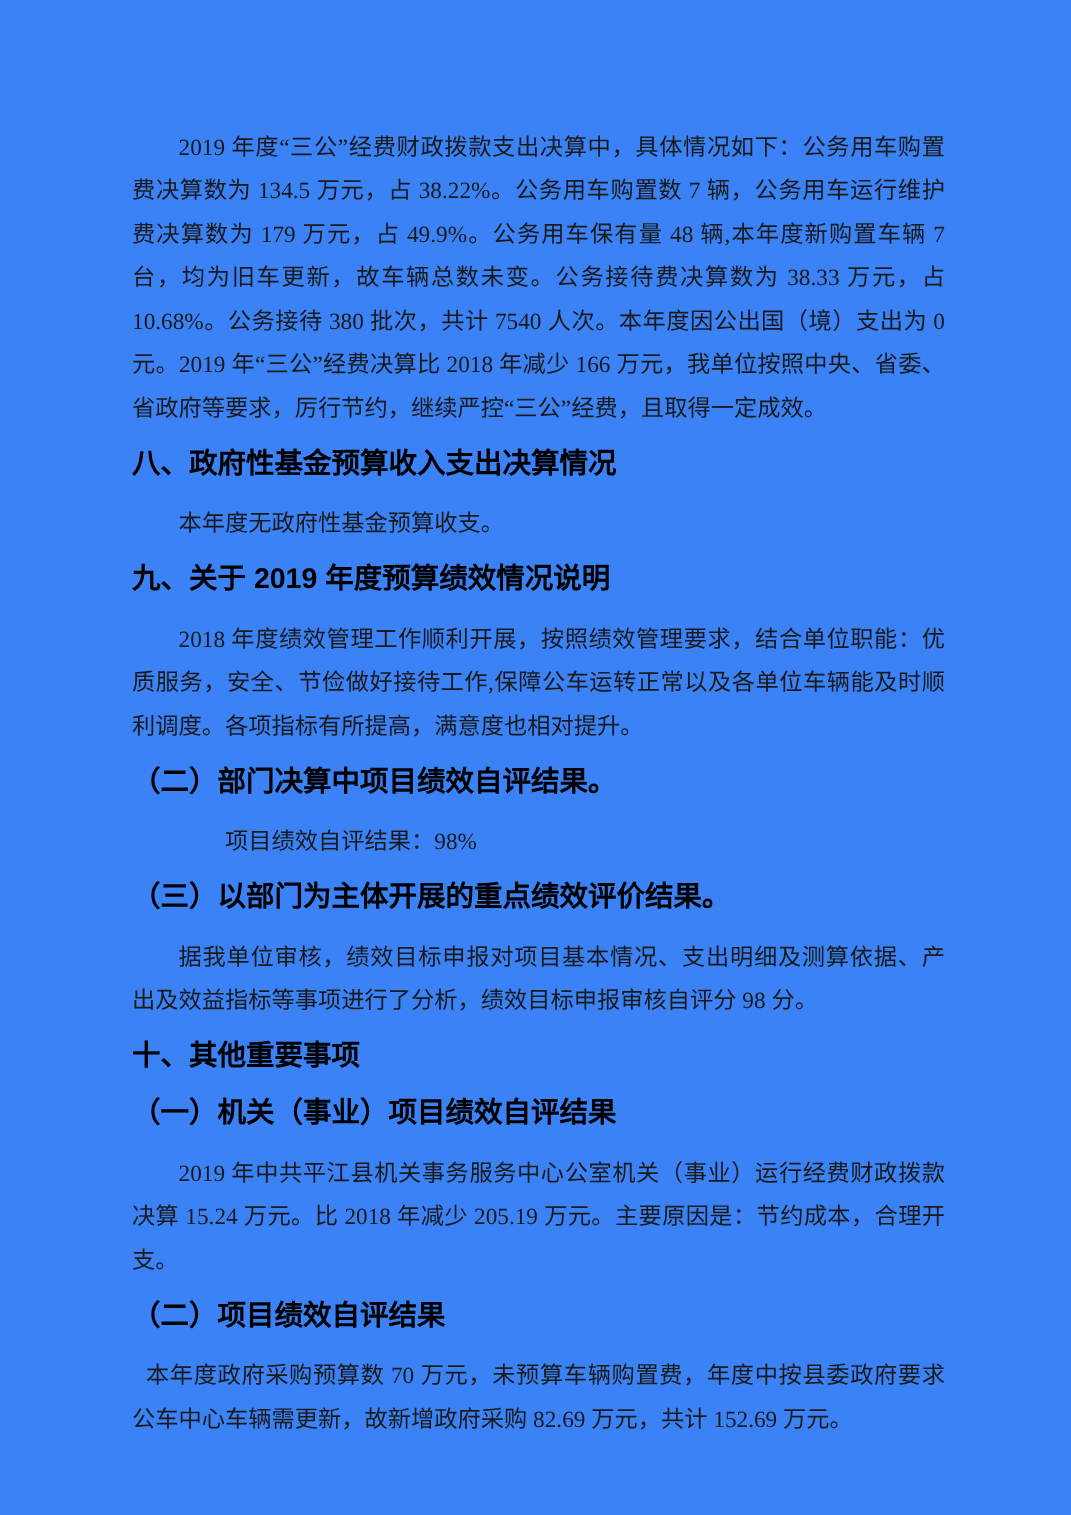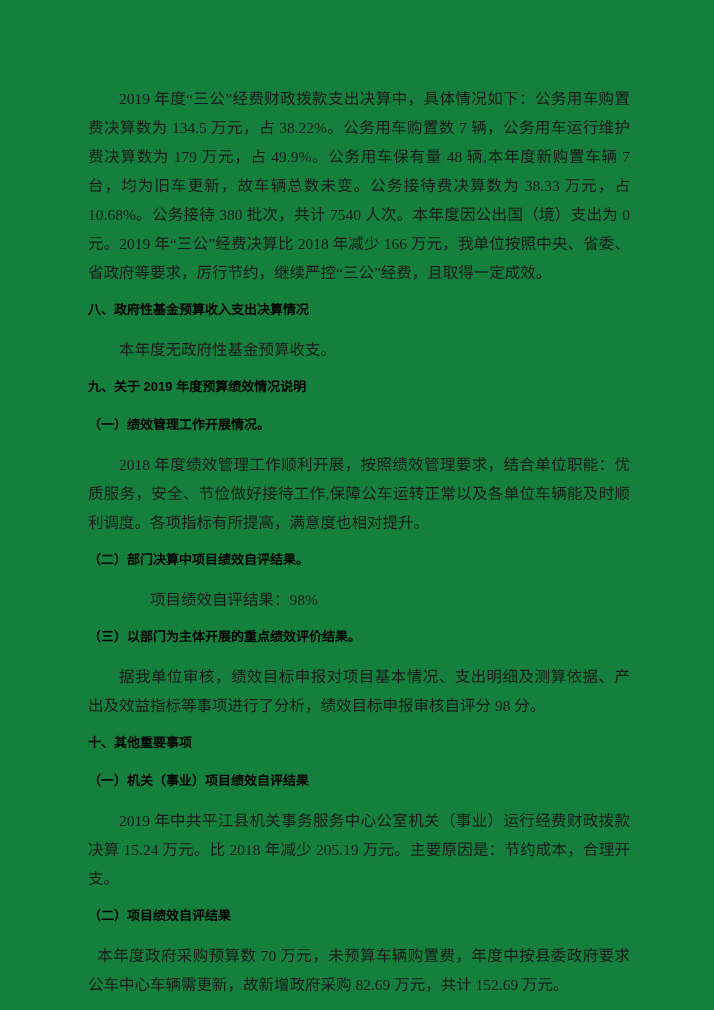--- a/index.html
+++ b/index.html
@@ -12,35 +12,35 @@
     height: 1010px;
     overflow: hidden;
     font-family: "Liberation Serif", "DejaVu Serif", serif;
     color: #1a1a1a;
   }
   .page {
     box-sizing: border-box;
     width: 714px;
     height: 1010px;
     padding: 84px 84px 20px 88px;
-    background: #15803d;
+    background: #3b82f6;
     overflow: hidden;
   }
   .para {
     margin: 0;
     font-size: 15.5px;
     line-height: 29px;
     text-align: justify;
     text-indent: 2em;
     color: #1a1a1a;
     font-family: "Liberation Serif", "DejaVu Serif", serif;
   }
   .heading-l1, .heading-l2 {
     margin: 10px 0 12px 0;
-    font-size: 13px;
+    font-size: 19px;
     line-height: 26px;
     font-weight: 700;
     color: #000000;
     font-family: "Liberation Sans", "DejaVu Sans", sans-serif;
   }
   .indent-4 { text-indent: 4em; }
   .indent-half { text-indent: 0.6em; }
 </style>
 </head>
 <body>
@@ -48,21 +48,20 @@
 <main class="page">
 
   <p class="para">2019 年度“三公”经费财政拨款支出决算中，具体情况如下：公务用车购置费决算数为 134.5 万元，占 38.22%。公务用车购置数 7 辆，公务用车运行维护费决算数为 179 万元，占 49.9%。公务用车保有量 48 辆,本年度新购置车辆 7 台，均为旧车更新，故车辆总数未变。公务接待费决算数为 38.33 万元，占 10.68%。公务接待 380 批次，共计 7540 人次。本年度因公出国（境）支出为 0 元。2019 年“三公”经费决算比 2018 年减少 166 万元，我单位按照中央、省委、省政府等要求，厉行节约，继续严控“三公”经费，且取得一定成效。</p>
 
   <h2 class="heading-l1">八、政府性基金预算收入支出决算情况</h2>
 
   <p class="para">本年度无政府性基金预算收支。</p>
 
   <h2 class="heading-l1">九、关于 2019 年度预算绩效情况说明</h2>
 
-  <h3 class="heading-l2">（一）绩效管理工作开展情况。</h3>
 
   <p class="para">2018 年度绩效管理工作顺利开展，按照绩效管理要求，结合单位职能：优质服务，安全、节俭做好接待工作,保障公车运转正常以及各单位车辆能及时顺利调度。各项指标有所提高，满意度也相对提升。</p>
 
   <h3 class="heading-l2">（二）部门决算中项目绩效自评结果。</h3>
 
   <p class="para indent-4">项目绩效自评结果：98%</p>
 
   <h3 class="heading-l2">（三）以部门为主体开展的重点绩效评价结果。</h3>
 
   <p class="para">据我单位审核，绩效目标申报对项目基本情况、支出明细及测算依据、产出及效益指标等事项进行了分析，绩效目标申报审核自评分 98 分。</p>

